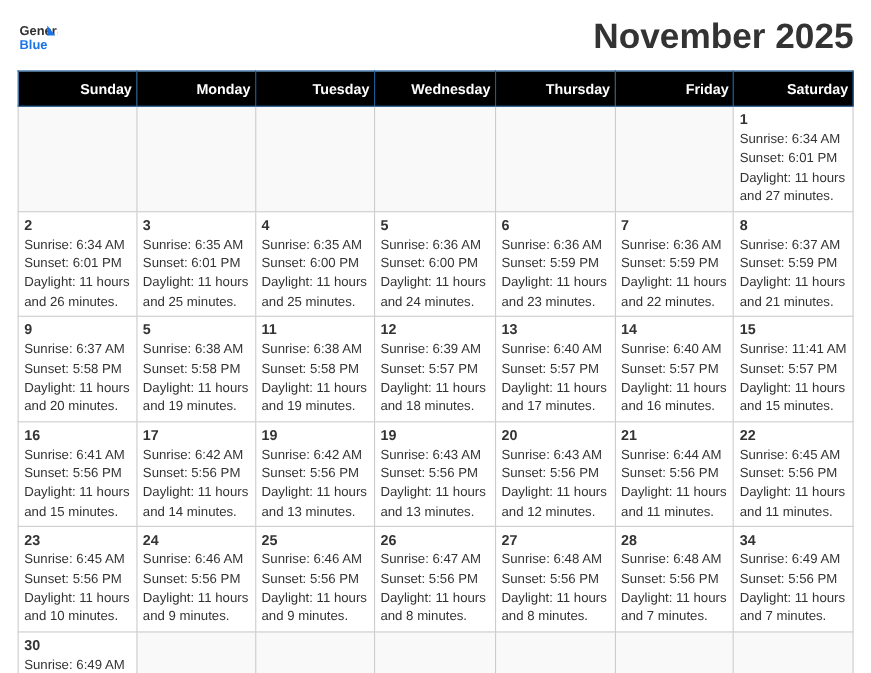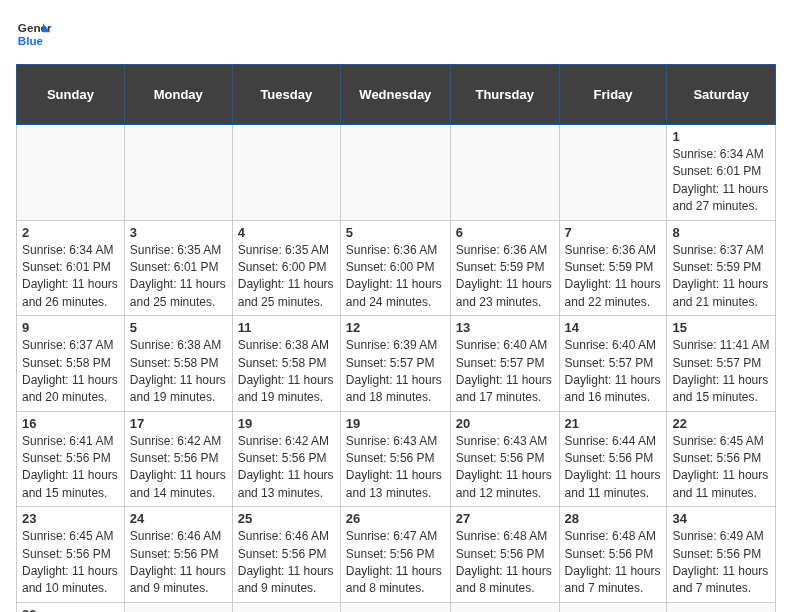--- a/index.html
+++ b/index.html
@@ -37,26 +37,26 @@
     .location {
       font-size: 16px;
       color: #555;
     }
     .calendar-table {
       width: 100%;
       border-collapse: collapse;
       border: 1px solid #ccc;
     }
     .calendar-table th {
-      background-color: #404040;
+      background-color: #000000;
       color: #fff;
       font-size: 13px;
       font-weight: bold;
-      padding: 22px 4px;
-      text-align: center;
+      padding: 8px 4px;
+      text-align: right;
       border: 1px solid #1a5a9a;
     }
     .calendar-table td {
       border: 1px solid #ccc;
       vertical-align: top;
       padding: 4px 5px;
       font-size: 10.5px;
       color: #333;
       width: 113px;
       min-height: 80px;
@@ -87,20 +87,21 @@
 <div class="header">
   <div class="logo">
     <svg class="logo-icon" viewBox="0 0 40 40" xmlns="http://www.w3.org/2000/svg">
       <text x="2" y="18" font-size="13" font-weight="bold" fill="#333" font-family="Arial">General</text>
       <text x="2" y="32" font-size="13" font-weight="bold" fill="#1a73e8" font-family="Arial">Blue</text>
       <polygon points="30,8 38,18 30,18" fill="#1a73e8"></polygon>
     </svg>
 
   </div>
   <div class="title-block">
+    <div class="month-title">November 2025</div>
   </div>
 </div>
 
 <table class="calendar-table">
   <thead>
     <tr>
     <th>Sunday</th>
         <th>Monday</th>
         <th>Tuesday</th>
         <th>Wednesday</th>

